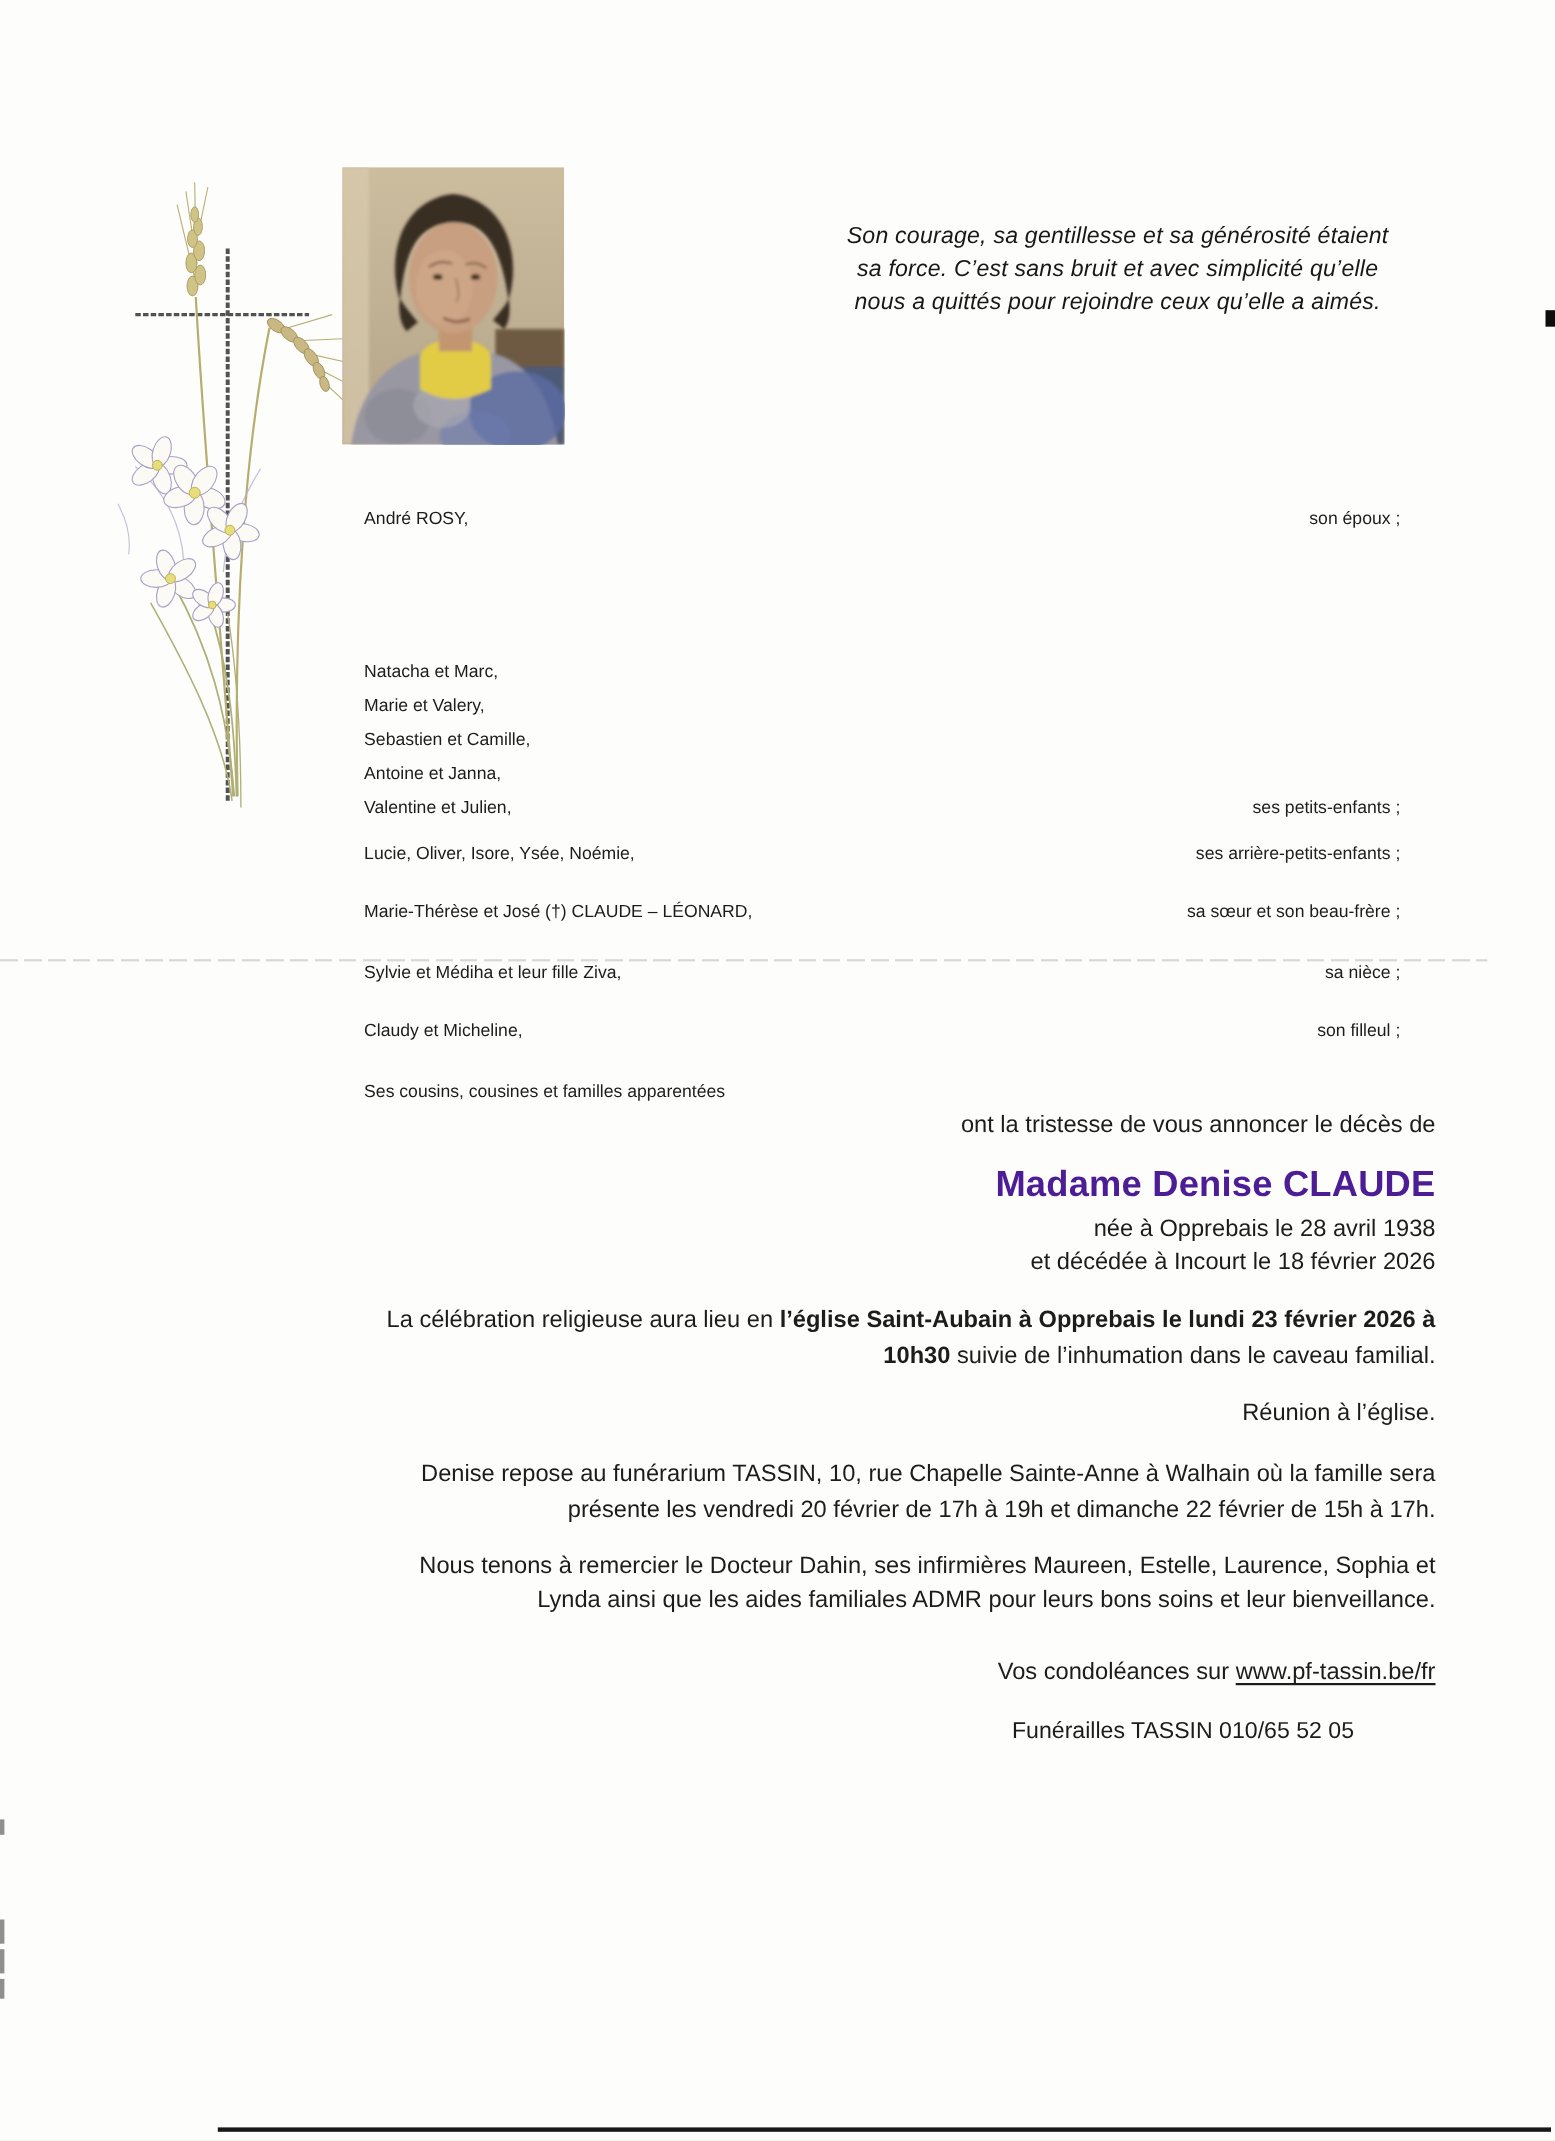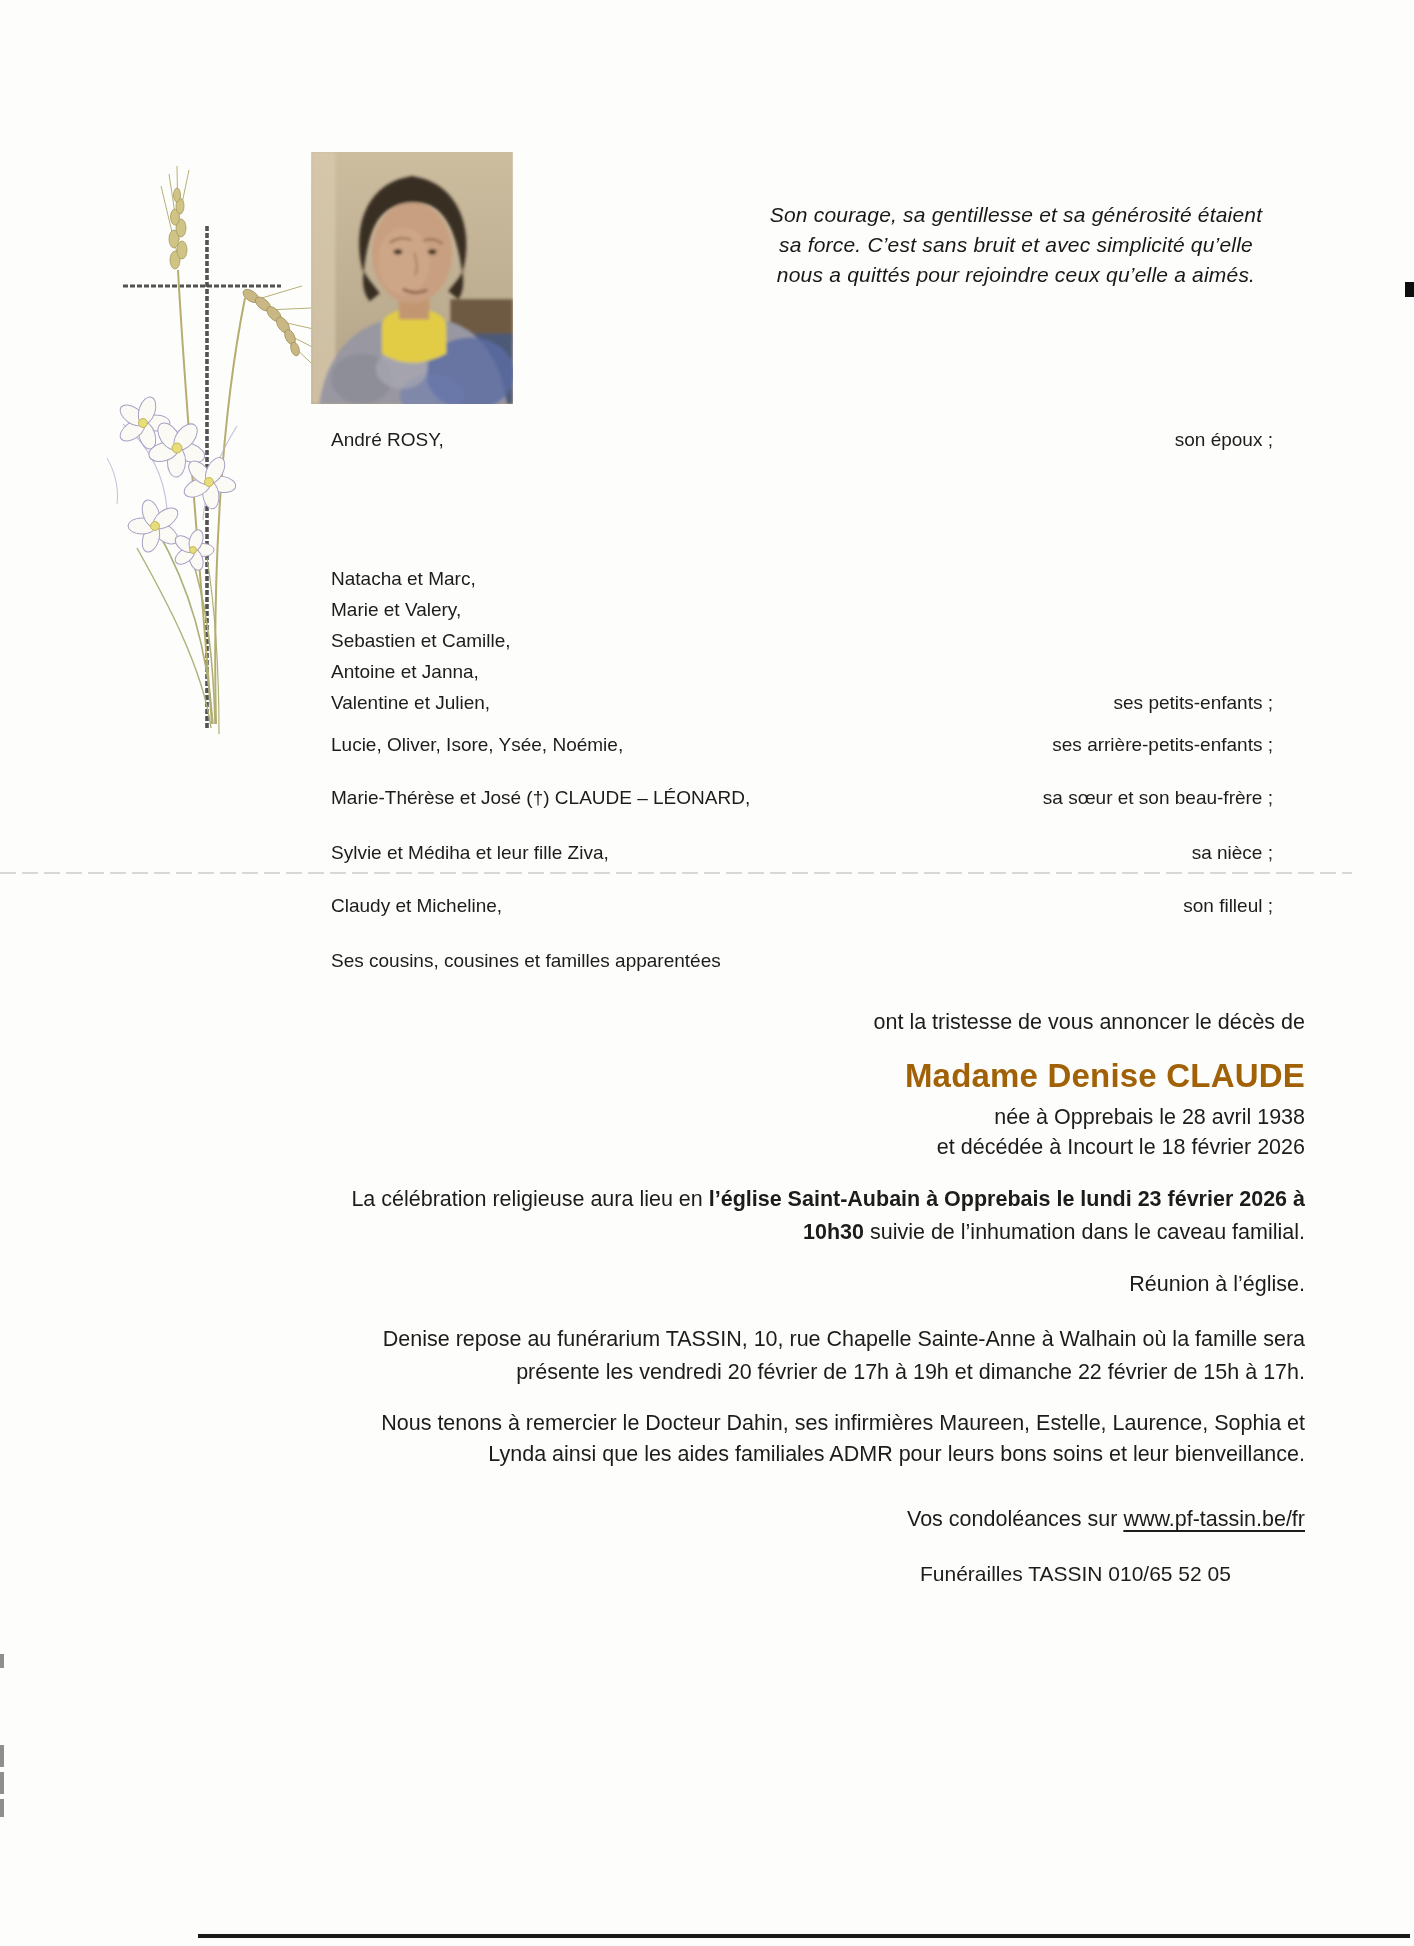--- a/index.html
+++ b/index.html
@@ -17,31 +17,31 @@
     left:740px;top:200px;width:552px;
     font-style:italic;
     font-size:21px;line-height:30px;
     text-align:center;
     color:#181818;
     letter-spacing:.2px;
   }
   .fam-row{
     position:absolute;left:331px;right:141px;
     display:flex;justify-content:space-between;align-items:flex-end;
-    font-size:19px;line-height:31px;
+    font-size:16px;line-height:31px;margin-top:32px;
   }
   .fam-row .names div{white-space:nowrap;}
   .fam-row .relation{white-space:nowrap;}
   .center-col{
     position:absolute;left:330px;width:975px;
     text-align:right;
     font-size:21.5px;line-height:33px;
   }
   .deceased-name{
-    font-weight:700;font-size:33px;line-height:40px;color:#a16207;
+    font-weight:700;font-size:33px;line-height:40px;color:#4c1d95;
     letter-spacing:.2px;
   }
   .url{
     text-decoration:underline;text-underline-offset:4px;
     margin-left:6px;
   }
   .fold-line{
     left:0;top:872px;width:1352px;height:2px;
     background:repeating-linear-gradient(90deg,#cbcbcb 0 16px,rgba(0,0,0,0) 16px 22px);
     opacity:.75;

